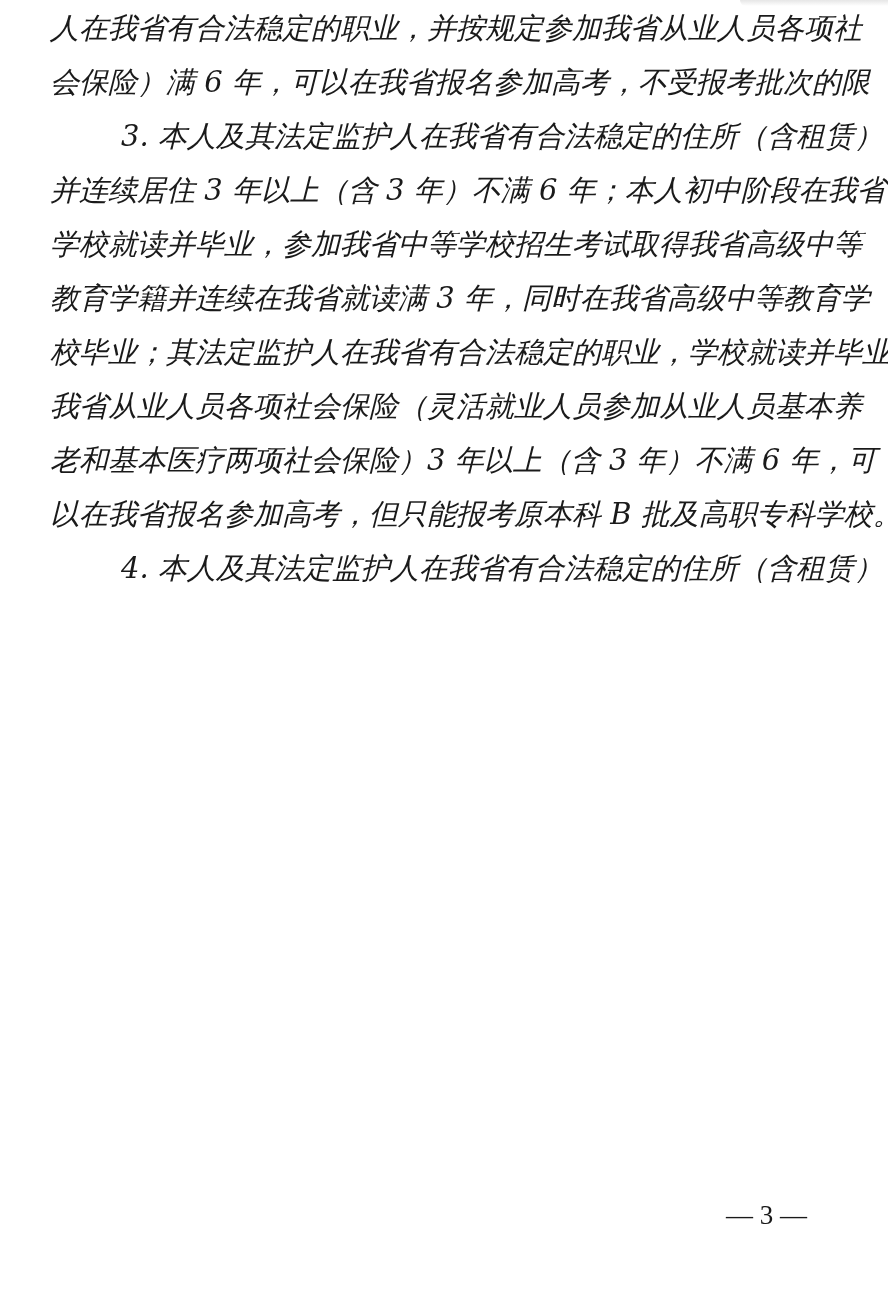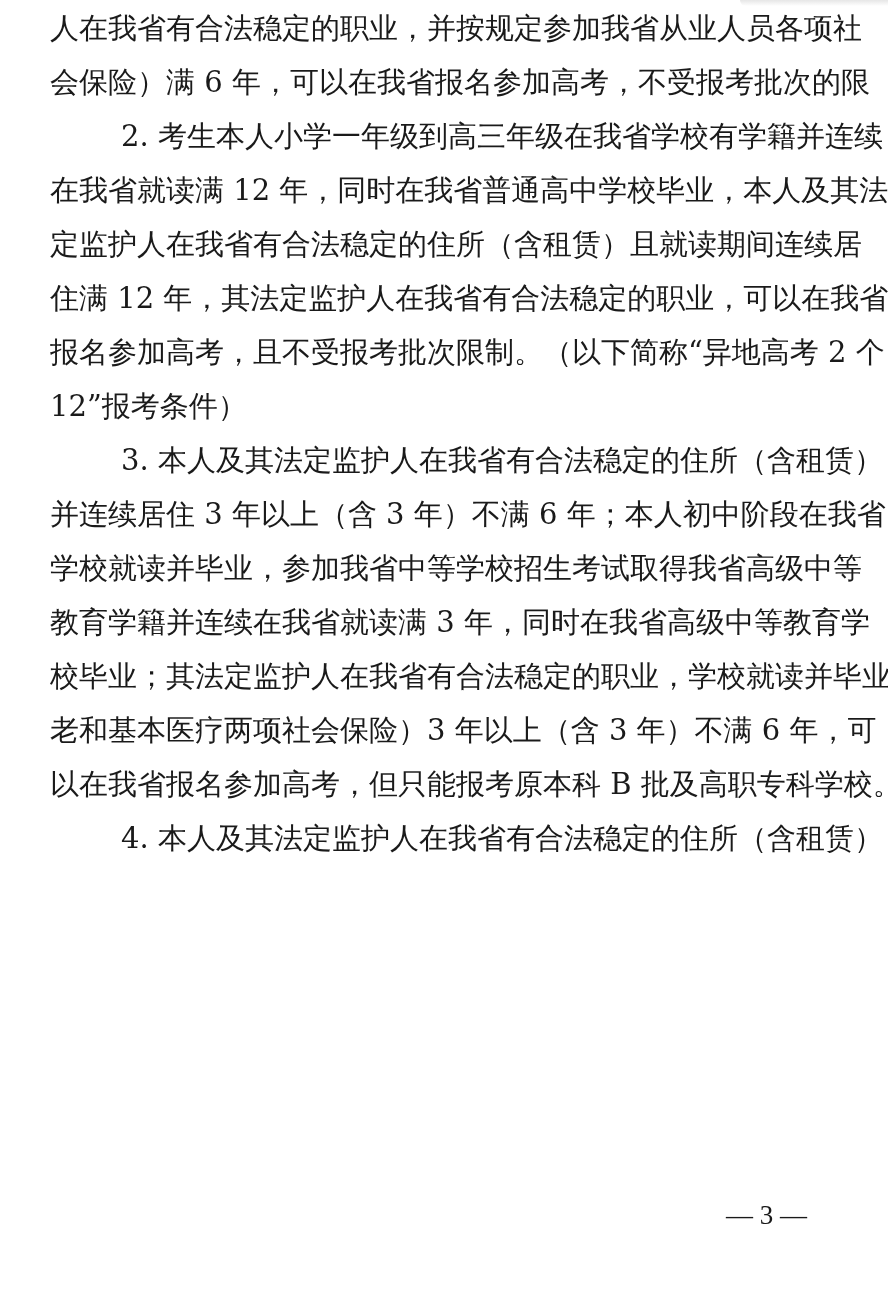--- a/index.html
+++ b/index.html
@@ -9,21 +9,21 @@
     position: relative; overflow: hidden;
     font-family: "DejaVu Serif", "Liberation Serif", serif;
     color: #1a1a1a;
   }
   .scan-shadow {
     position: absolute; top: 0; left: 740px; width: 148px; height: 6px;
     background: linear-gradient(to bottom, #e6e6e6, rgba(255,255,255,0));
     border-radius: 0 0 0 6px;
   }
   .page {
-    position: absolute; left: 50px; top: 6px; width: 806px;
+    position: absolute; left: 50px; top: 6px; width: 806px; font-style: italic;
   }
   .line {
     height: 54px; line-height: 44px;
     font-size: 29px;
     white-space: nowrap;
     text-align: justify;
     text-align-last: justify;
     letter-spacing: 0px;
   }
   .line.last { text-align-last: left; }
@@ -41,35 +41,28 @@
 
 <div class="scan-shadow"></div>
 
 <div class="page">
 
   <div>
     <div class="line">人在我省有合法稳定的职业，并按规定参加我省从业人员各项社</div>
     <div class="line">会保险）满 6 年，可以在我省报名参加高考，不受报考批次的限</div>
   </div>
 
-  <div>
-    <div class="line indent">2. 考生本人小学一年级到高三年级在我省学校有学籍并连续</div>
-    <div class="line">在我省就读满 12 年，同时在我省普通高中学校毕业，本人及其法</div>
-    <div class="line">定监护人在我省有合法稳定的住所（含租赁）且就读期间连续居</div>
-    <div class="line">住满 12 年，其法定监护人在我省有合法稳定的职业，可以在我省</div>
-    <div class="line">报名参加高考，且不受报考批次限制。（以下简称“异地高考 2 个</div>
-    <div class="line last">12”报考条件）</div>
-  </div>
 
   <div>
     <div class="line indent">3. 本人及其法定监护人在我省有合法稳定的住所（含租赁）</div>
     <div class="line">并连续居住 3 年以上（含 3 年）不满 6 年；本人初中阶段在我省</div>
     <div class="line">学校就读并毕业，参加我省中等学校招生考试取得我省高级中等</div>
     <div class="line">教育学籍并连续在我省就读满 3 年，同时在我省高级中等教育学</div>
     <div class="line">校毕业；其法定监护人在我省有合法稳定的职业，学校就读并毕业</div>
+    <div class="line">我省从业人员各项社会保险（灵活就业人员参加从业人员基本养</div>
     <div class="line">老和基本医疗两项社会保险）3 年以上（含 3 年）不满 6 年，可</div>
     <div class="line">以在我省报名参加高考，但只能报考原本科 B 批及高职专科学校。</div>
   </div>
 
   <div>
     <div class="line indent">4. 本人及其法定监护人在我省有合法稳定的住所（含租赁），</div>
   </div>
 
 </div>
 

